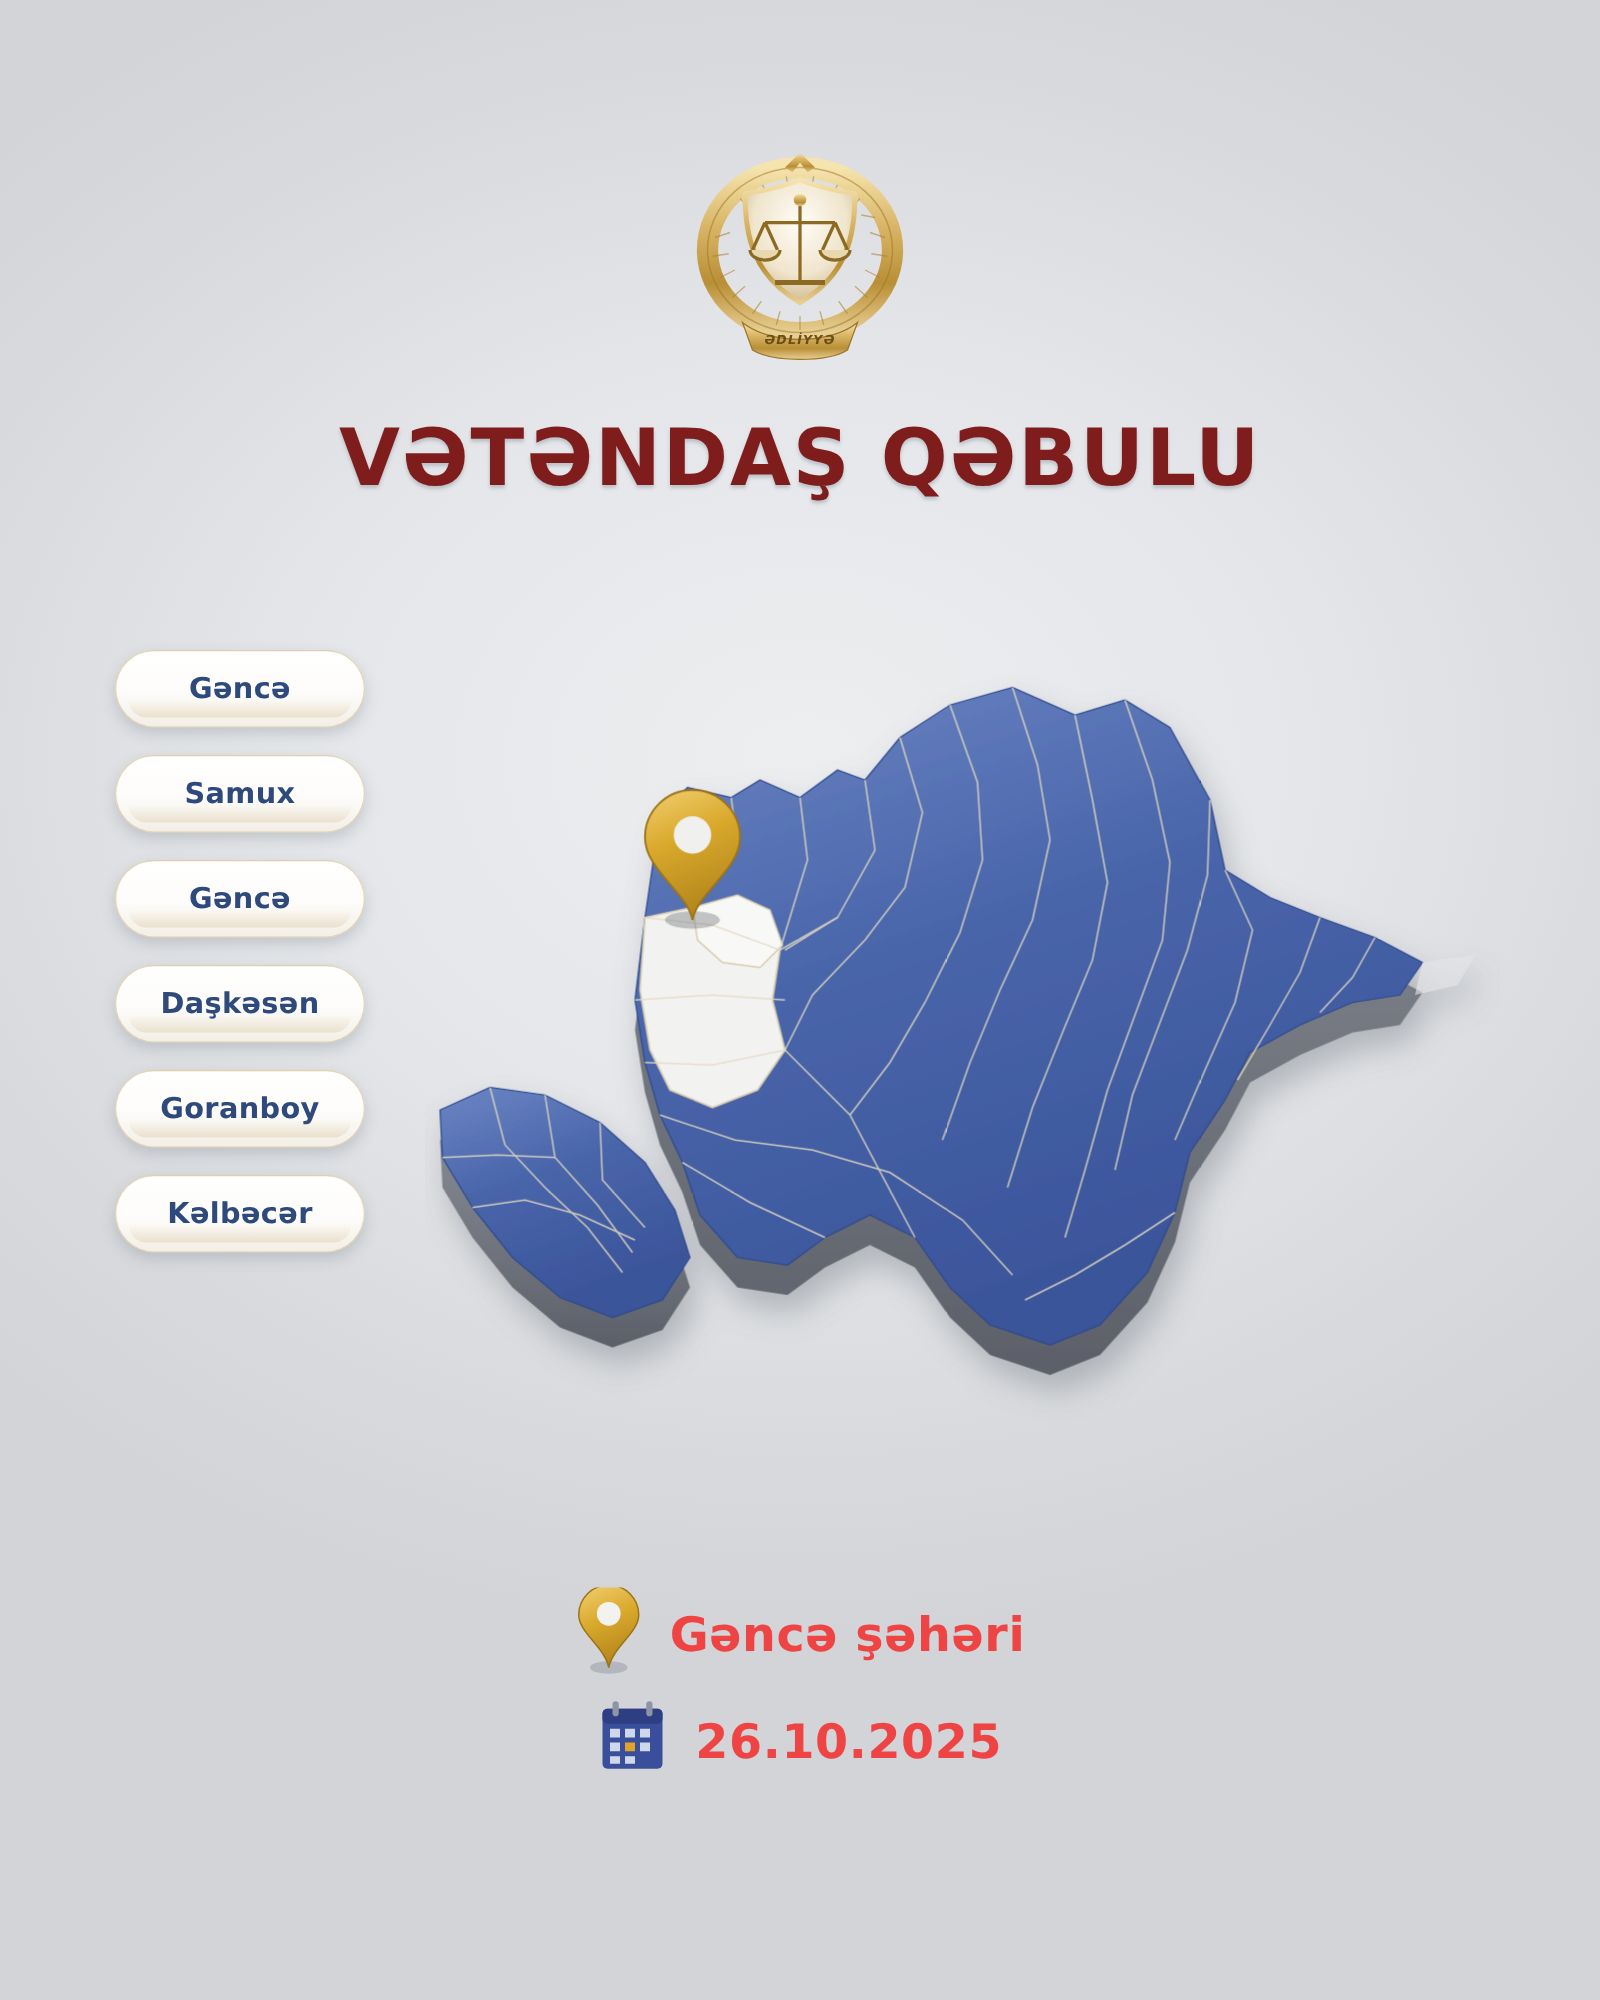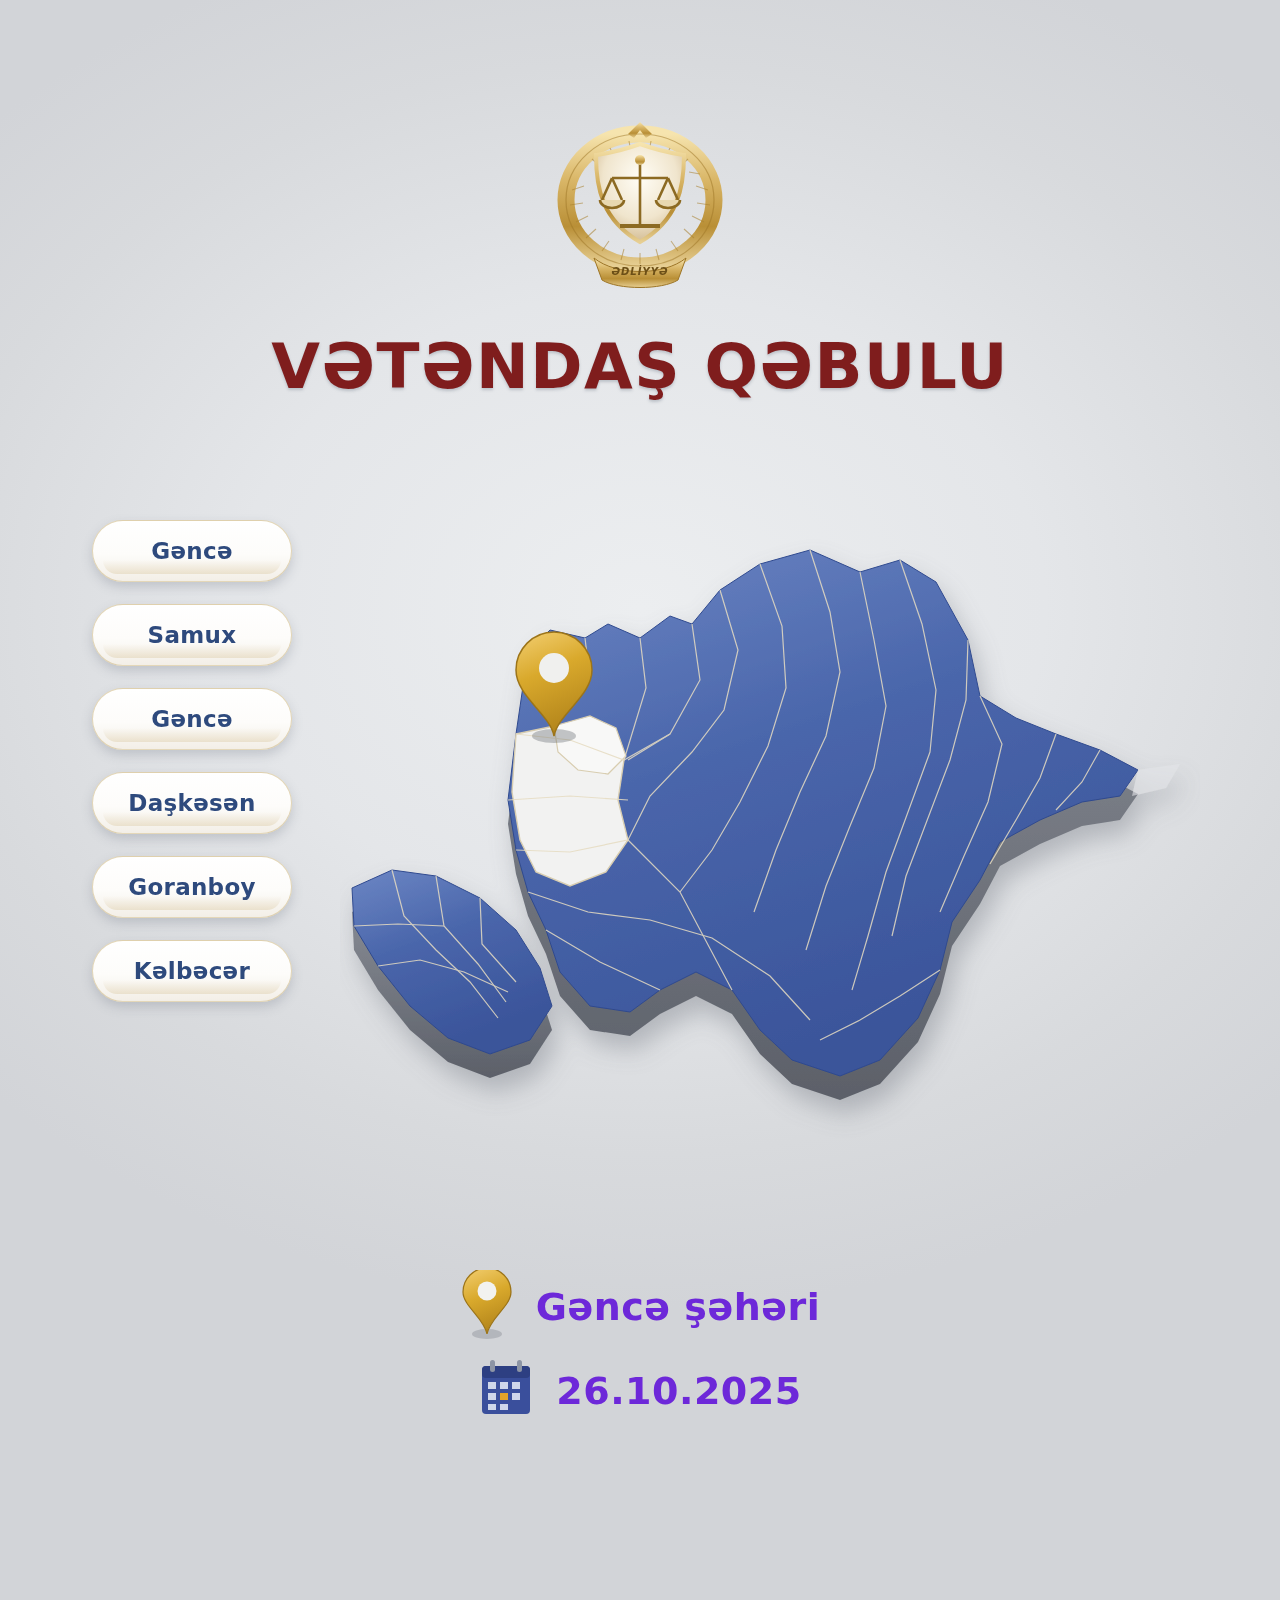--- a/index.html
+++ b/index.html
@@ -109,21 +109,21 @@
     flex-direction: column;
     align-items: center;
     gap: 14px;
   }
   .footer-row {
     display: flex;
     align-items: center;
     gap: 22px;
   }
   .footer-text {
-    color: #6d28d9;
+    color: #ef4444;
     font-size: 38px;
     font-weight: bold;
     font-family: "DejaVu Sans", sans-serif;
     letter-spacing: 0.5px;
   }
   .pin-ico, .cal-ico { display: block; }
 </style>
 </head>
 <body>
 

